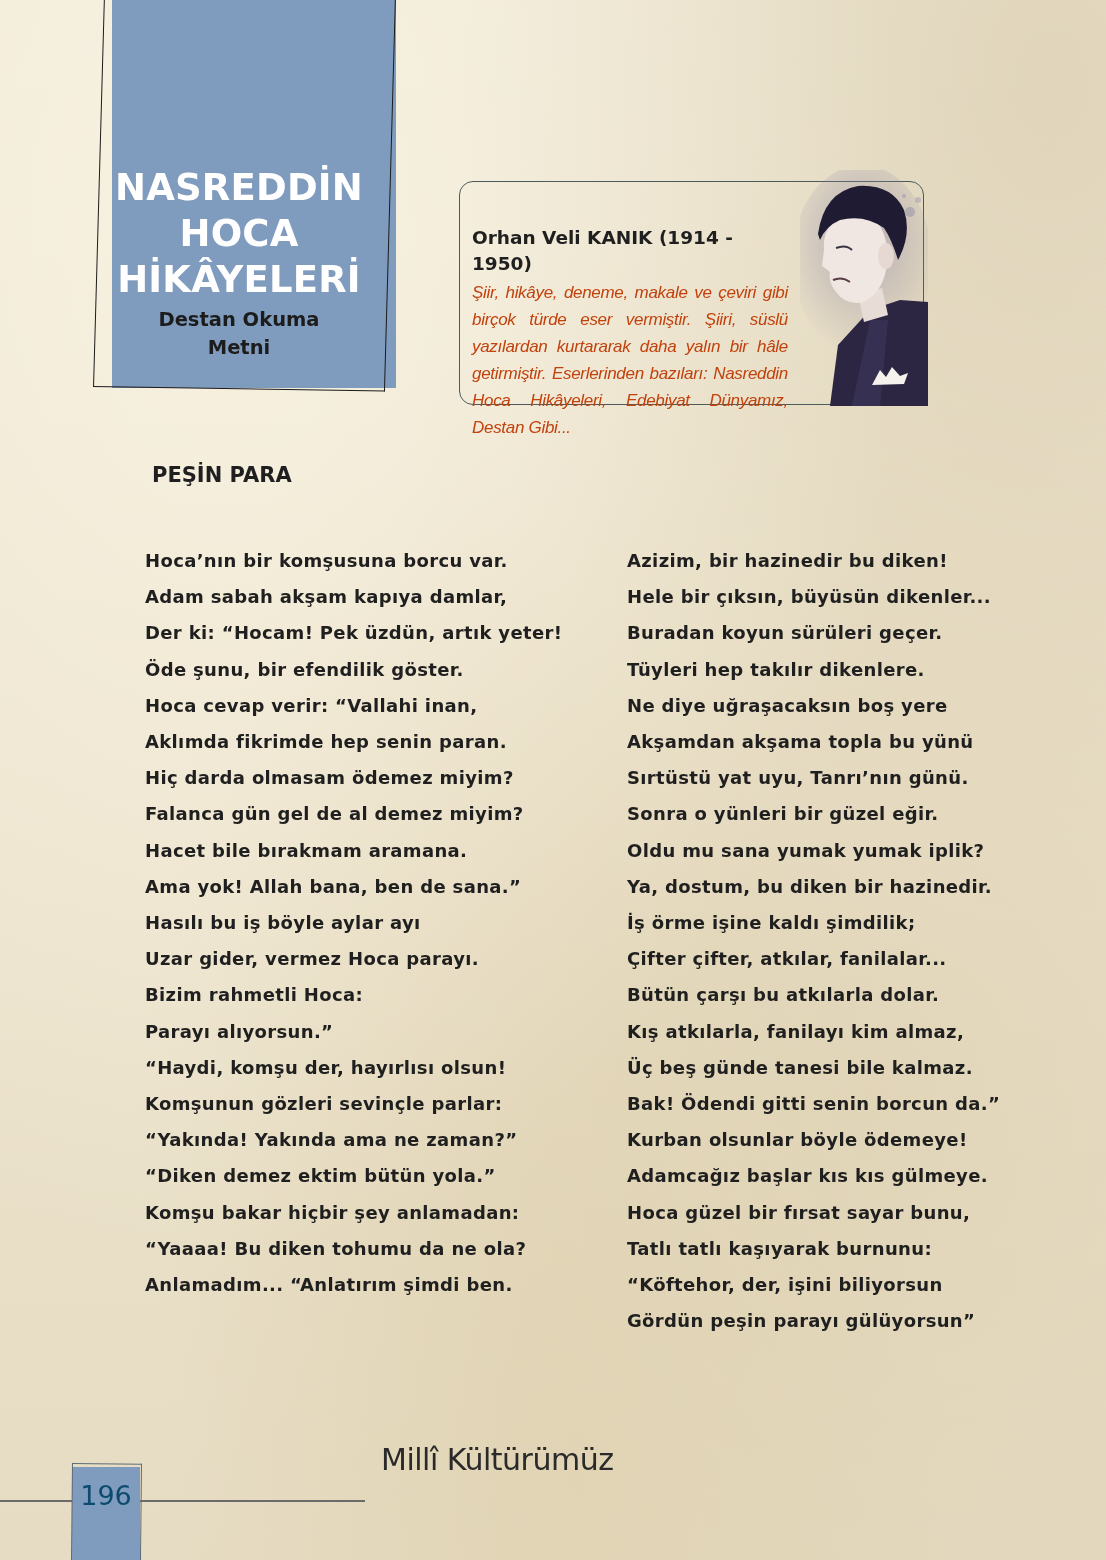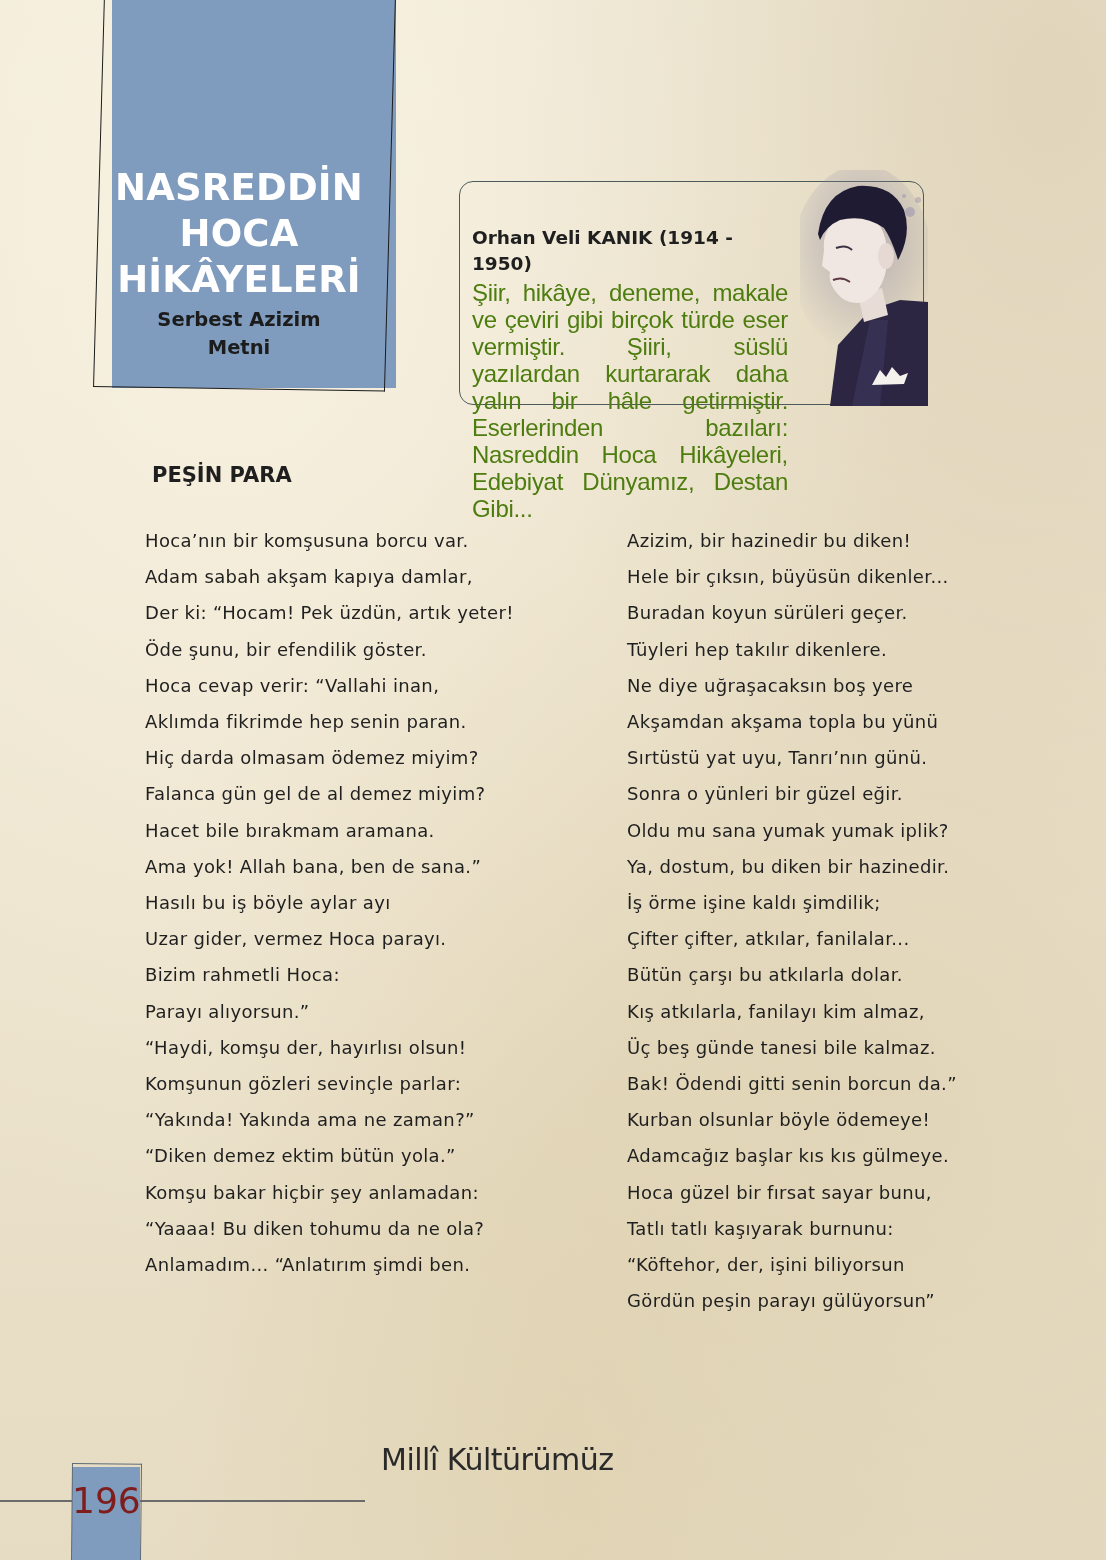--- a/index.html
+++ b/index.html
@@ -35,70 +35,70 @@
   }
 
   
   .author-box {
     position: absolute; left: 459px; top: 181px; width: 463px; height: 222px;
     border: 1.5px solid #4d5a5c; border-radius: 14px;
   }
   .author-text { position: absolute; left: 472px; top: 201px; width: 316px; margin-top: 24px; }
   .author-name { font-family: "DejaVu Sans", sans-serif; font-weight: bold; font-size: 18.5px; color: #1f1f1f; line-height: 26px; }
   .author-bio {
-    font-family: "Liberation Sans", sans-serif; font-size: 24px; line-height: 27px;
-    color: #4d7c0f; text-align: justify; letter-spacing: -0.3px; margin-top: 2px;
+    font-family: "Liberation Sans", sans-serif; font-size: 17px; line-height: 27px;
+    color: #c2410c; text-align: justify; letter-spacing: -0.3px; margin-top: 2px; font-style: italic;
   }
   .portrait { position: absolute; left: 800px; top: 170px; width: 128px; height: 236px; }
 
   
   .poem-title {
     position: absolute; left: 152px; top: 463px;
     font-family: "DejaVu Sans", sans-serif; font-weight: bold; font-size: 21px; color: #1f1f1f;
   }
-  .poem-col { position: absolute; top: 523px; margin: 0; padding: 0; list-style: none; }
+  .poem-col { position: absolute; top: 543px; margin: 0; padding: 0; list-style: none; font-weight: bold; }
   .poem-col.left { left: 145px; }
   .poem-col.right { left: 627px; }
   .poem-line {
     font-family: "DejaVu Sans", sans-serif; font-size: 18px; line-height: 36.2px;
     color: #1f1f1f; white-space: nowrap; letter-spacing: 0.35px;
   }
 
   
   .footer-line-left { position: absolute; left: 0; top: 1500px; width: 72px; height: 1.5px; background: #6b6b6b; }
   .footer-line-mid { position: absolute; left: 140px; top: 1500px; width: 225px; height: 1.5px; background: #6b6b6b; }
   .page-tab { position: absolute; left: 72px; top: 1467px; width: 68px; height: 93px; background: #7f9bbd; }
   .page-tab-edge {
     position: absolute; left: 72px; top: 1463px; width: 68px; height: 97px;
     border-left: 1px solid #5e6b78; border-top: 1px solid #5e6b78; border-right: 1px solid #5e6b78;
     transform: rotate(0.6deg); transform-origin: top left; pointer-events: none;
   }
   .page-number {
     position: absolute; left: 72px; top: 1480px; width: 68px; text-align: center;
-    color: #7f1d1d; font-family: "DejaVu Sans", sans-serif; font-size: 36px; font-weight: normal;
+    color: #0c4a6e; font-family: "DejaVu Sans", sans-serif; font-size: 27px; font-weight: normal;
   }
   .book-title {
     position: absolute; left: 381px; top: 1442px;
     font-family: "DejaVu Sans", sans-serif; font-size: 30px; font-weight: normal; color: #2a2a2a;
     letter-spacing: -0.5px;
   }
 </style>
 </head>
 <body>
 
 <div class="title-block"></div>
 <div class="title-frame"></div>
 <div class="title-text">
   <div class="title-main">
     <div>NASREDDİN</div>
     <div>HOCA</div>
     <div>HİKÂYELERİ</div>
   </div>
   <div class="title-sub">
-    <div>Serbest Azizim</div>
+    <div>Destan Okuma</div>
     <div>Metni</div>
   </div>
 </div>
 
 <div class="author-box"></div>
 <div class="author-text">
   <div class="author-name">Orhan Veli KANIK (1914 - 1950)</div>
   <div class="author-bio">Şiir, hikâye, deneme, makale ve çeviri gibi birçok türde eser vermiştir. Şiiri, süslü yazılardan kurtararak daha yalın bir hâle getirmiştir. Eserlerinden bazıları: Nasreddin Hoca Hikâyeleri, Edebiyat Dünyamız, Destan Gibi...</div>
 </div>
 <div class="portrait">

